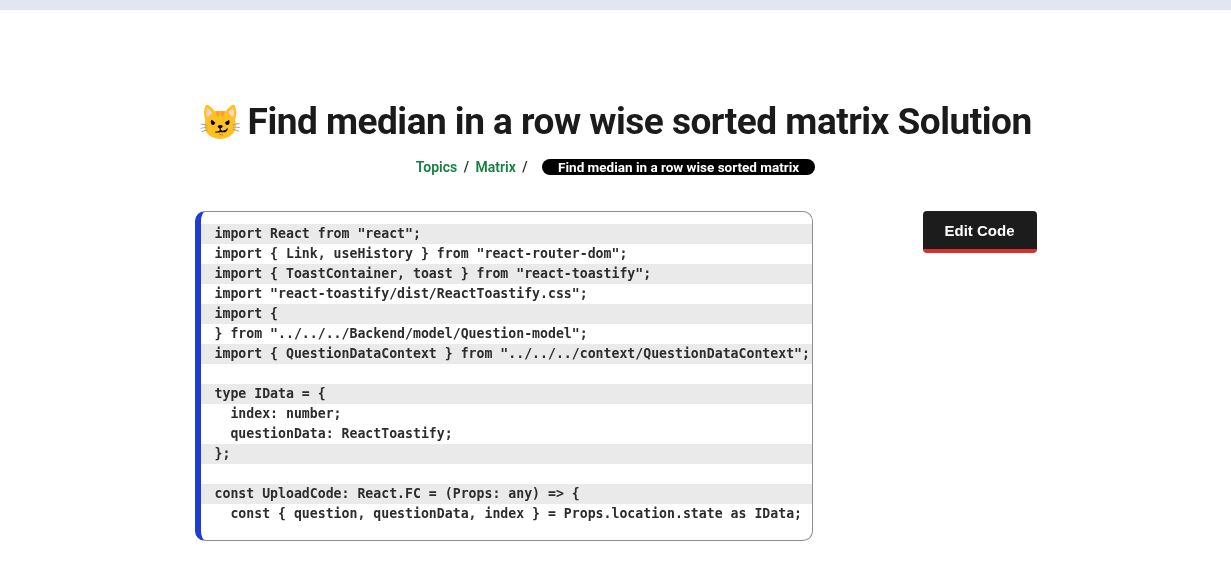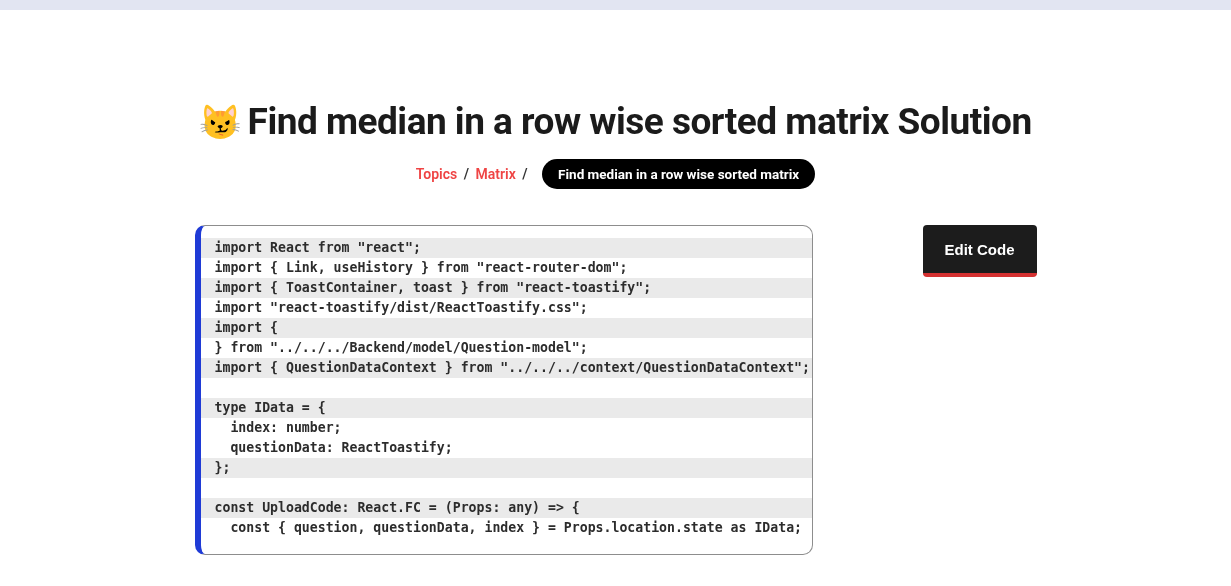--- a/index.html
+++ b/index.html
@@ -4,29 +4,29 @@
 <style>
   * { box-sizing: border-box; margin: 0; padding: 0; }
   body { font-family: -apple-system, BlinkMacSystemFont, "Segoe UI", Roboto, Arial, sans-serif; background: #fff; width: 1231px; }
   .top-strip { height: 10px; background: #e2e5f2; width: 100%; }
   .page { padding-top: 90px; }
   .header { text-align: center; }
   .title-row { display: inline-flex; align-items: center; gap: 6px; }
   .emoji { font-size: 34px; line-height: 1; }
   h1 { font-size: 37px; font-weight: 700; color: #1b1b1b; letter-spacing: -0.5px; }
   .breadcrumb { margin-top: 16px; font-size: 14px; font-weight: 600; color: #333; }
-  .breadcrumb a { color: #ef4444; text-decoration: none; cursor: pointer; }
+  .breadcrumb a { color: #15803d; text-decoration: none; cursor: pointer; }
   .bc-sep { color: #333; padding: 0 3px; }
-  .bc-badge { display: inline-block; background: #000; color: #fff; border-radius: 18px; padding: 7px 16px; font-size: 13.5px; font-weight: 700; margin-left: 8px; }
+  .bc-badge { display: inline-block; background: #000; color: #fff; border-radius: 18px; padding: 0 16px; font-size: 13.5px; font-weight: 700; margin-left: 8px; }
   .content { display: flex; margin-top: 36px; padding: 0 40px; gap: 110px; justify-content: center; }
   .code-card { width: 618px; border: 1px solid #8d8d8d; border-left: 6px solid #1f3bd6; border-radius: 10px; overflow: hidden; background: #fff; }
   .code-inner { padding: 12px 0 16px 0; }
   .code-line { font-family: "DejaVu Sans Mono", Menlo, Consolas, monospace; font-size: 13.2px; line-height: 20px; padding: 0 10px 0 14px; white-space: pre; color: #2c2c2c; font-weight: 600; }
   .code-line.odd { background: #eaeaea; }
-  .edit-btn { height: 52px; padding: 0 22px; background: #1c1c1c; color: #fff; border: none; border-bottom: 4px solid #d53131; border-radius: 4px; font-weight: 600; font-size: 15px; cursor: pointer; align-self: flex-start; }
+  .edit-btn { height: 42px; padding: 0 22px; background: #1c1c1c; color: #fff; border: none; border-bottom: 4px solid #d53131; border-radius: 4px; font-weight: 600; font-size: 15px; cursor: pointer; align-self: flex-start; }
   .right-col { padding-top: 0; }
 </style>
 </head>
 <body>
 
 <div class="top-strip"></div>
 
 <div class="page">
 
   <div class="header">

